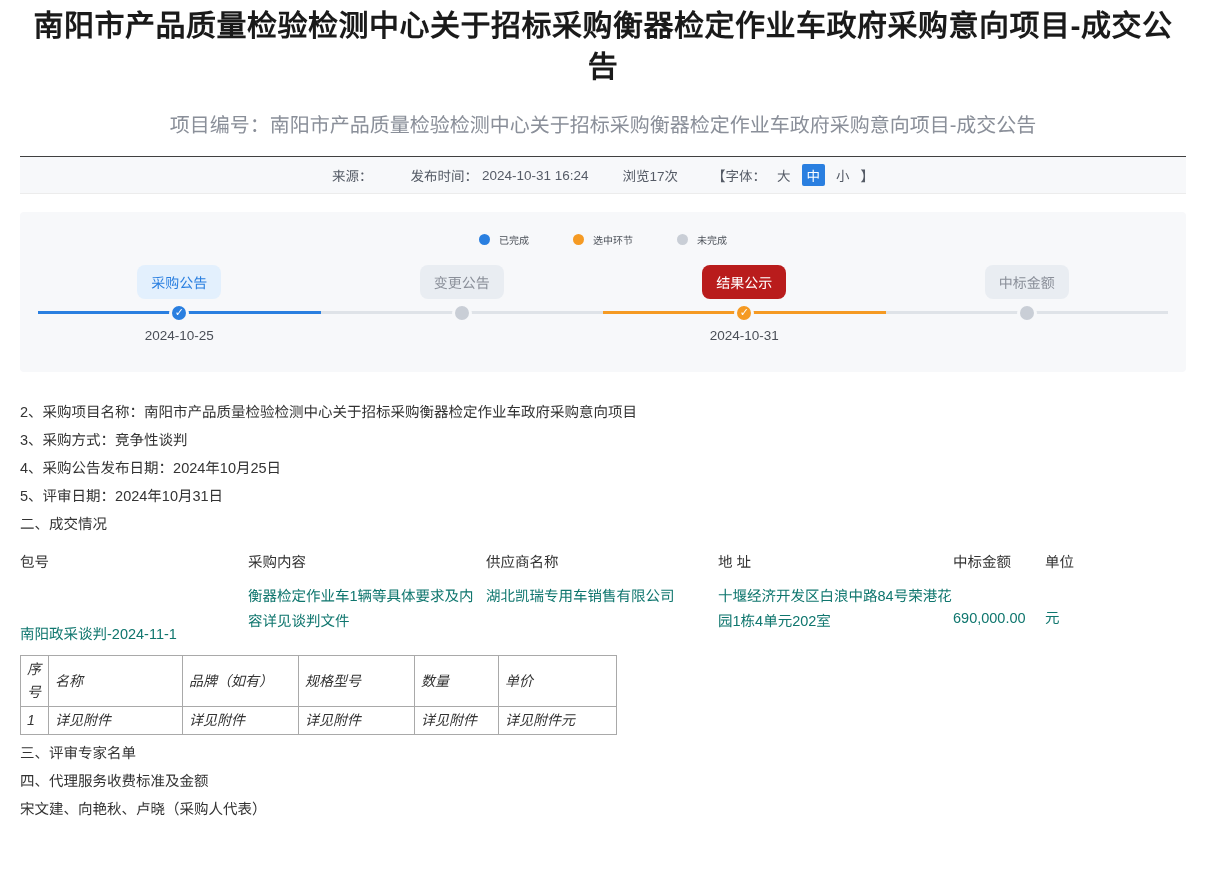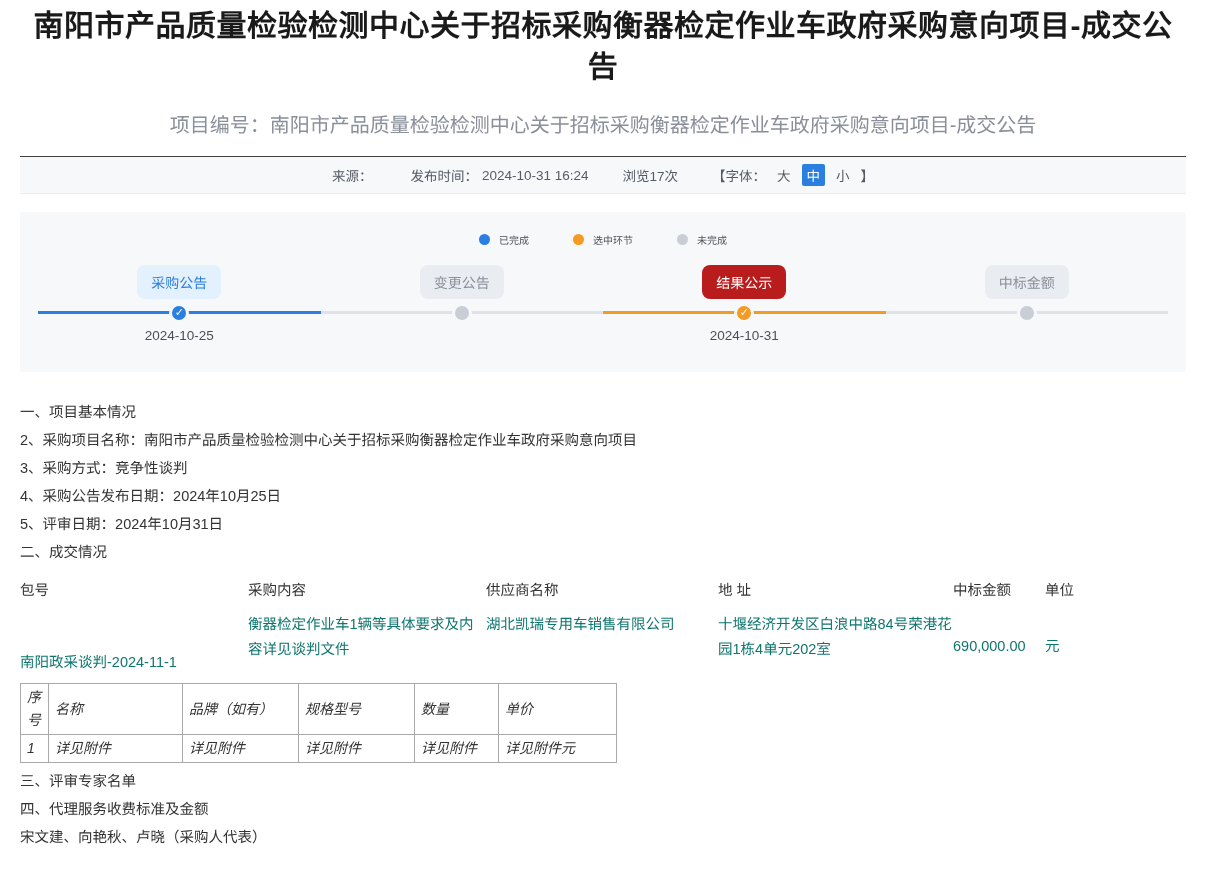--- a/index.html
+++ b/index.html
@@ -242,21 +242,20 @@
         <span class="chip">中标金额</span>
         <div class="track">
           <span class="node"></span>
         </div>
         <div class="date"></div>
       </div>
     </div>
   </div>
 
   <div class="content">
-    <p>一、项目基本情况</p>
     <p>2、采购项目名称：南阳市产品质量检验检测中心关于招标采购衡器检定作业车政府采购意向项目</p>
     <p>3、采购方式：竞争性谈判</p>
     <p>4、采购公告发布日期：2024年10月25日</p>
     <p>5、评审日期：2024年10月31日</p>
     <p>二、成交情况</p>
 
     <table class="award-table">
       <thead>
         <tr>
           <th class="col-bao">包号</th>

